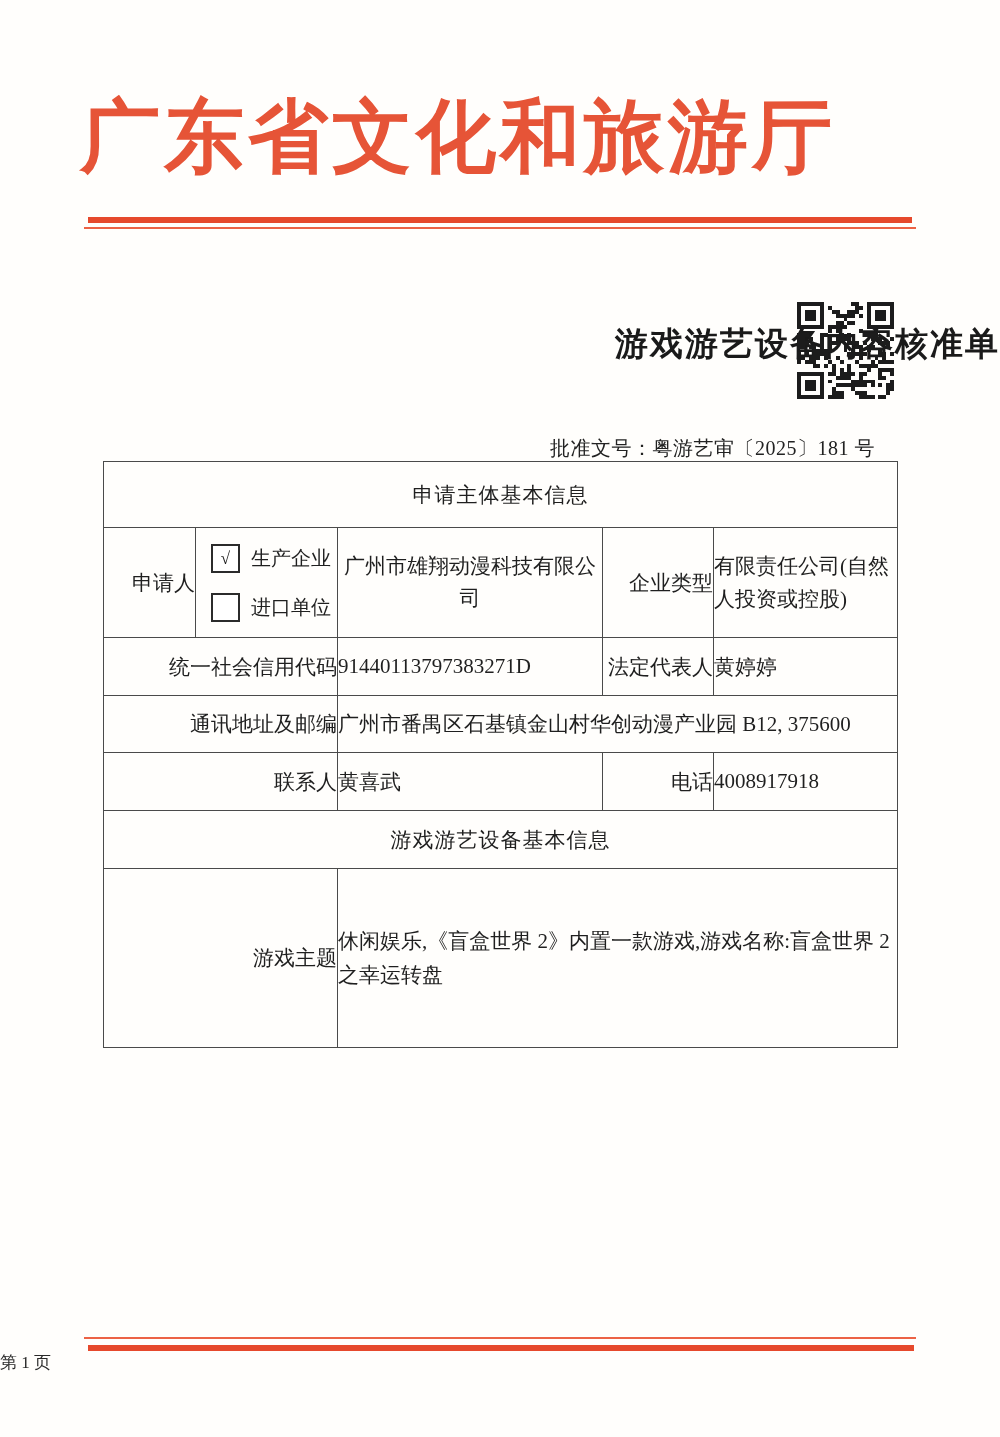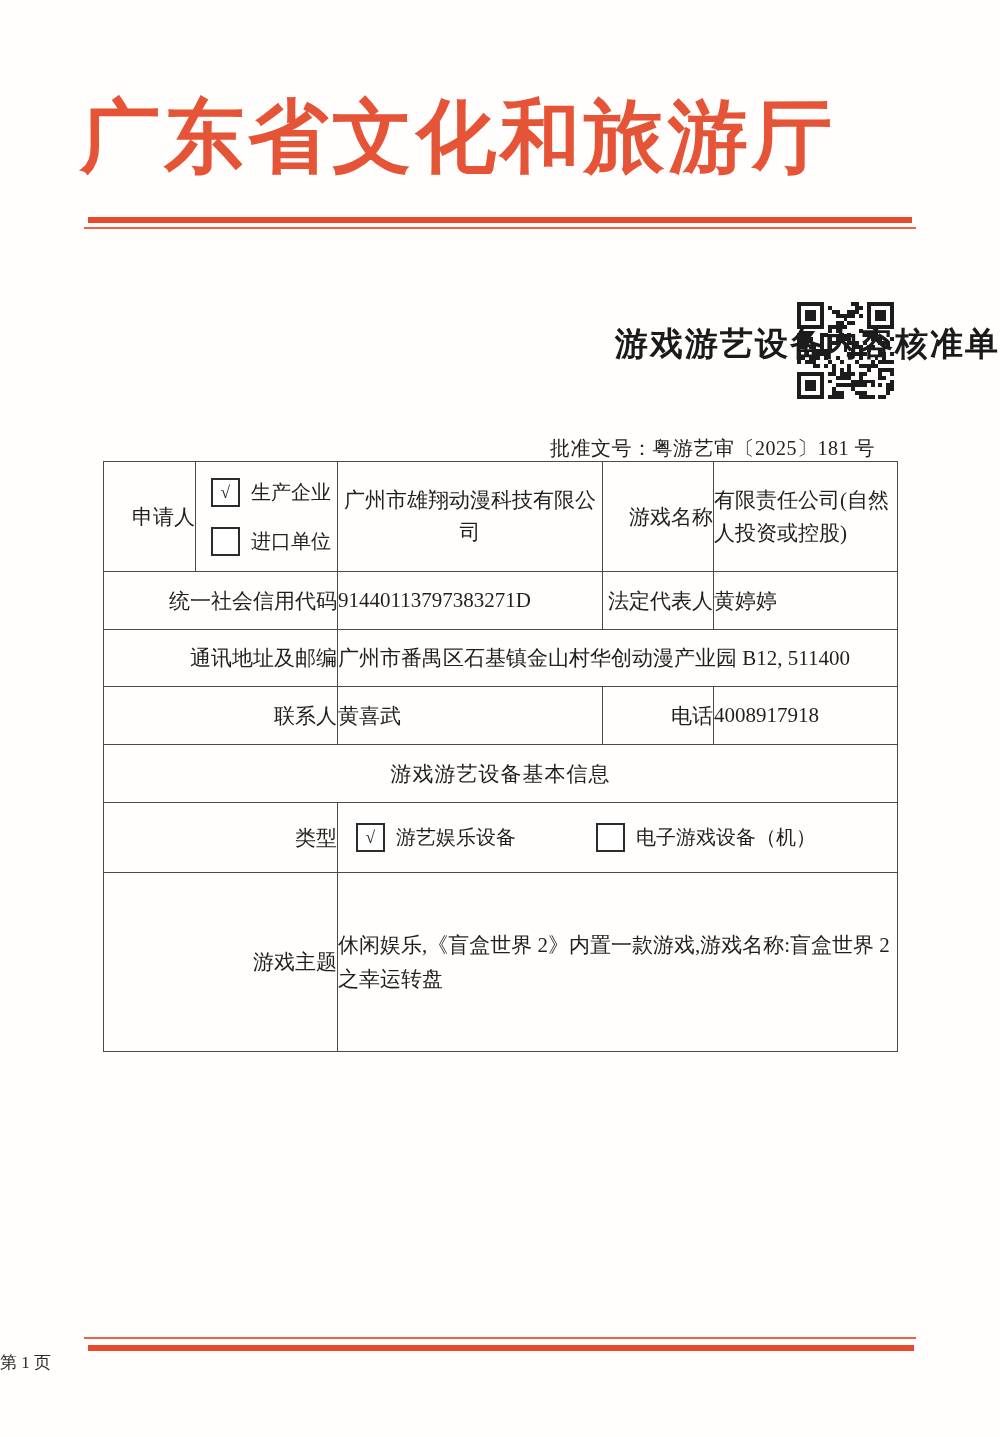--- a/index.html
+++ b/index.html
@@ -368,72 +368,60 @@
 
 <table class="main">
   <colgroup>
     <col style="width:92px">
       <col style="width:142px">
       <col style="width:265px">
       <col style="width:111px">
       <col style="width:184px">
   </colgroup>
   <tbody>
+  <tr style="height:66px">
+    <td colspan="5" class="section">申请主体基本信息</td>
+  </tr>
   <tr style="height:110px">
     <td class="c">申请人</td>
     <td>
       <div class="optcol">
         <div class="opt">
           <span class="cb">√</span>
           <span>生产企业</span>
         </div>
         <div class="opt">
           <span class="cb"></span>
           <span>进口单位</span>
         </div>
       </div>
     </td>
     <td class="v wrap2">广州市雄翔动漫科技有限公司</td>
-    <td class="c">游戏名称</td>
+    <td class="c">企业类型</td>
     <td class="v wraptype">有限责任公司(自然人投资或控股)</td>
   </tr>
   <tr style="height:58px">
     <td colspan="2" class="c">统一社会信用代码</td>
     <td class="v">91440113797383271D</td>
     <td class="c">法定代表人</td>
     <td class="v">黄婷婷</td>
   </tr>
   <tr style="height:57px">
     <td colspan="2" class="c">通讯地址及邮编</td>
-    <td colspan="3" class="v">广州市番禺区石基镇金山村华创动漫产业园 B12, 511400</td>
+    <td colspan="3" class="v">广州市番禺区石基镇金山村华创动漫产业园 B12, 375600</td>
   </tr>
   <tr style="height:58px">
     <td colspan="2" class="c">联系人</td>
     <td class="v">黄喜武</td>
     <td class="c">电话</td>
     <td class="v">4008917918</td>
   </tr>
   <tr style="height:58px">
     <td colspan="5" class="section">游戏游艺设备基本信息</td>
   </tr>
-  <tr style="height:70px">
-    <td colspan="2" class="c">类型</td>
-    <td colspan="3">
-      <div class="optrow">
-        <div class="opt">
-          <span class="cb">√</span>
-          <span>游艺娱乐设备</span>
-        </div>
-        <div class="opt">
-          <span class="cb"></span>
-          <span>电子游戏设备（机）</span>
-        </div>
-      </div>
-    </td>
-  </tr>
   <tr style="height:179px">
     <td colspan="2" class="c">游戏主题</td>
     <td colspan="3" class="theme-text">休闲娱乐,《盲盒世界 2》内置一款游戏,游戏名称:盲盒世界 2 之幸运转盘</td>
   </tr>
   </tbody>
 </table>
 
 <div class="rule rule-bottom-thin"></div>
 <div class="rule rule-bottom-thick"></div>
 <div class="page-num">第 1 页</div>

